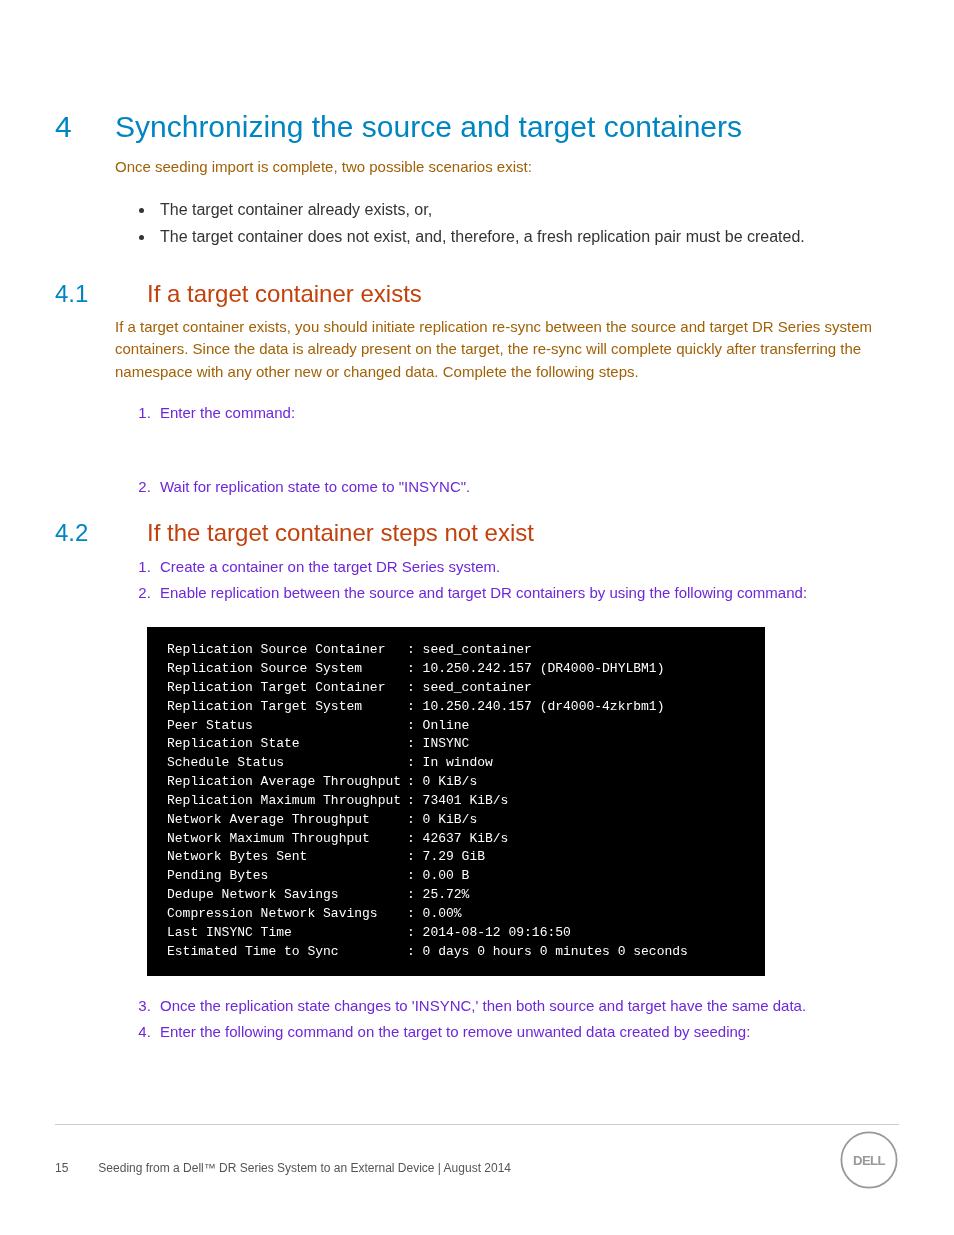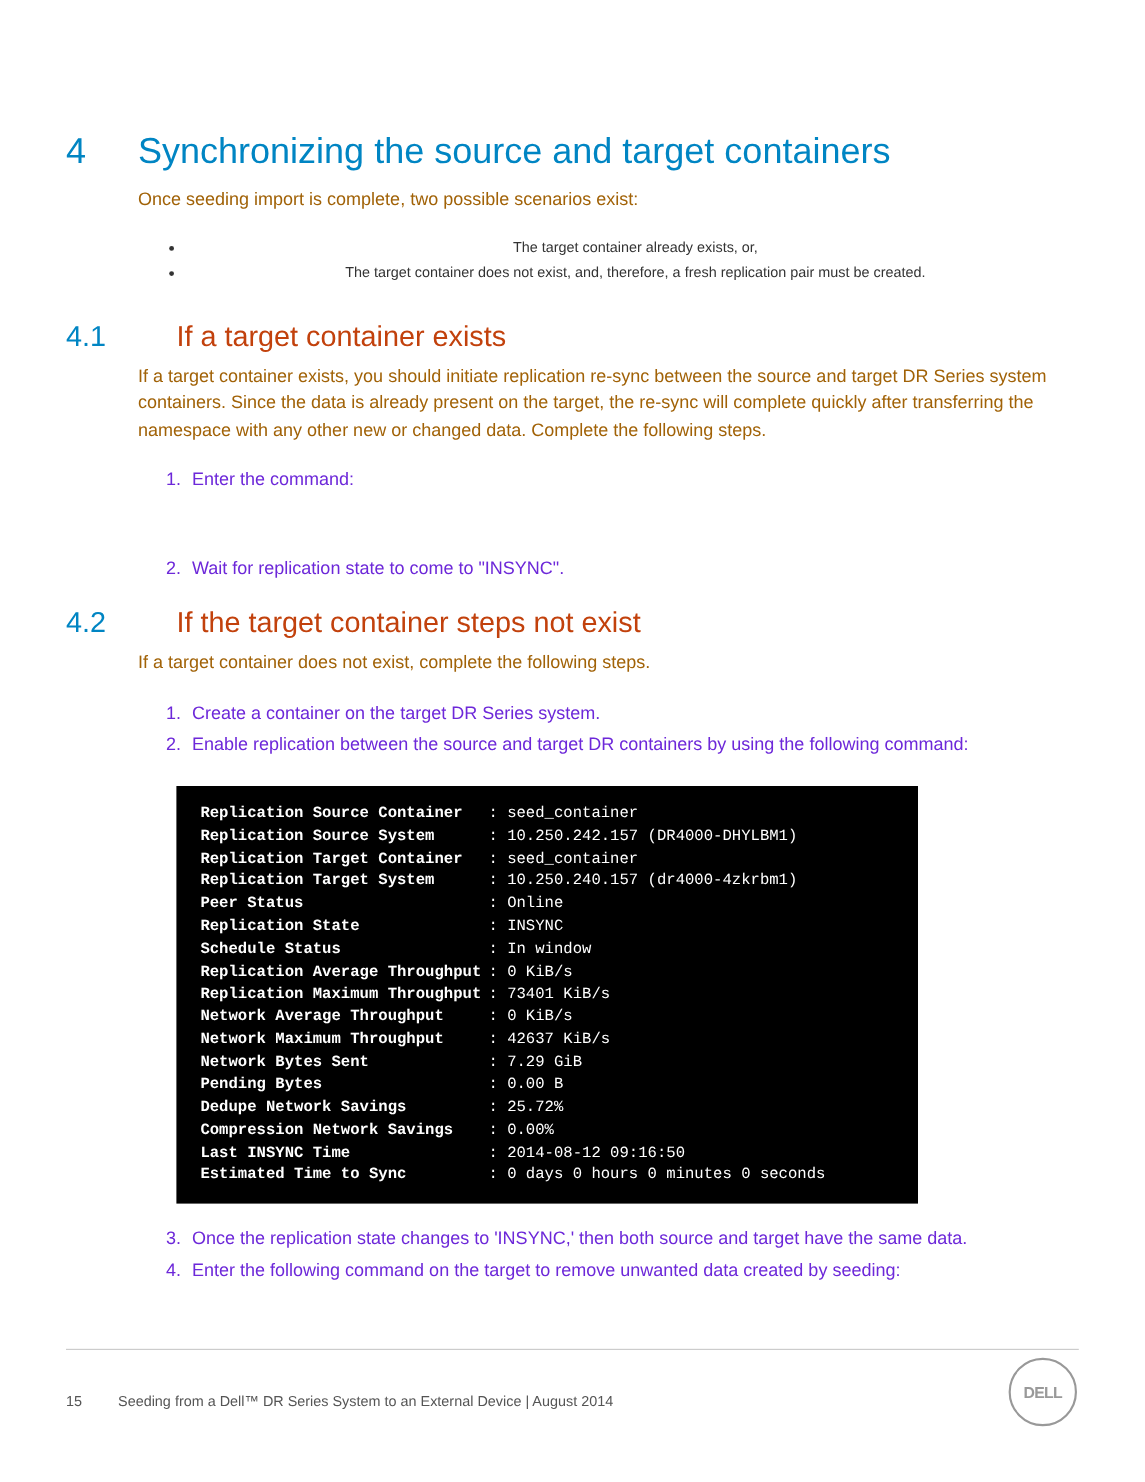--- a/index.html
+++ b/index.html
@@ -34,26 +34,25 @@
     line-height: 1.5;
     color: #a16207;
     margin-bottom: 18px;
   }
   ul.bullets {
     list-style: disc;
     margin-left: 100px;
     margin-bottom: 30px;
   }
   ul.bullets li {
-    font-size: 12px;
+    font-size: 16px;
     line-height: 1.6;
     color: #333;
     padding-left: 5px;
     margin-bottom: 2px;
-    text-align: center;
   }
   .h2-row { display: flex; align-items: baseline; margin-bottom: 8px; margin-top: 10px;}
   .h2-num {
     color: #0085c3;
     font-size: 24px;
     font-weight: 300;
     width: 60px;
     flex-shrink: 0;
   }
   .h2-title {
@@ -80,21 +79,21 @@
     color: #fff;
     font-family: "Courier New", monospace;
     font-size: 13px;
     line-height: 1.45;
     padding: 14px 20px;
     margin: 22px 0 18px 92px;
     width: 618px;
     white-space: pre;
   }
   .term-row { display: flex; }
-  .term-label { width: 240px; flex-shrink:0;font-weight:bold; }
+  .term-label { width: 240px; flex-shrink:0; }
   .term-value::before { content: ": "; }
   .footer-line {
     position: absolute;
     left: 55px;
     right: 55px;
     bottom: 110px;
     border-top: 1px solid #ccc;
   }
   .footer {
     position: absolute;
@@ -137,21 +136,20 @@
   <p class="para body-indent">If a target container exists, you should initiate replication re-sync between the source and target DR Series system containers. Since the data is already present on the target, the re-sync will complete quickly after transferring the namespace with any other new or changed data. Complete the following steps.</p>
   <ol class="numlist">
     <li class="gap">Enter the command:</li>
     <li>Wait for replication state to come to "INSYNC".</li>
   </ol>
 
   <div class="h2-row">
     <div class="h2-num">4.2</div>
     <div class="h2-title">If the target container steps not exist</div>
   </div>
-  <p class="para body-indent">If a target container does not exist, complete the following steps.</p>
   <ol class="numlist">
     <li>Create a container on the target DR Series system.</li>
     <li>Enable replication between the source and target DR containers by using the following command:</li>
   </ol>
 
   <div class="terminal" id="terminal"><div class="term-row"><span class="term-label">Replication Source Container</span><span class="term-value">seed_container</span></div><div class="term-row"><span class="term-label">Replication Source System</span><span class="term-value">10.250.242.157 (DR4000-DHYLBM1)</span></div><div class="term-row"><span class="term-label">Replication Target Container</span><span class="term-value">seed_container</span></div><div class="term-row"><span class="term-label">Replication Target System</span><span class="term-value">10.250.240.157 (dr4000-4zkrbm1)</span></div><div class="term-row"><span class="term-label">Peer Status</span><span class="term-value">Online</span></div><div class="term-row"><span class="term-label">Replication State</span><span class="term-value">INSYNC</span></div><div class="term-row"><span class="term-label">Schedule Status</span><span class="term-value">In window</span></div><div class="term-row"><span class="term-label">Replication Average Throughput</span><span class="term-value">0 KiB/s</span></div><div class="term-row"><span class="term-label">Replication Maximum Throughput</span><span class="term-value">73401 KiB/s</span></div><div class="term-row"><span class="term-label">Network Average Throughput</span><span class="term-value">0 KiB/s</span></div><div class="term-row"><span class="term-label">Network Maximum Throughput</span><span class="term-value">42637 KiB/s</span></div><div class="term-row"><span class="term-label">Network Bytes Sent</span><span class="term-value">7.29 GiB</span></div><div class="term-row"><span class="term-label">Pending Bytes</span><span class="term-value">0.00 B</span></div><div class="term-row"><span class="term-label">Dedupe Network Savings</span><span class="term-value">25.72%</span></div><div class="term-row"><span class="term-label">Compression Network Savings</span><span class="term-value">0.00%</span></div><div class="term-row"><span class="term-label">Last INSYNC Time</span><span class="term-value">2014-08-12 09:16:50</span></div><div class="term-row"><span class="term-label">Estimated Time to Sync</span><span class="term-value">0 days 0 hours 0 minutes 0 seconds</span></div></div>
 
   <ol class="numlist" start="3">
     <li>Once the replication state changes to 'INSYNC,' then both source and target have the same data.</li>
     <li>Enter the following command on the target to remove unwanted data created by seeding:</li>

